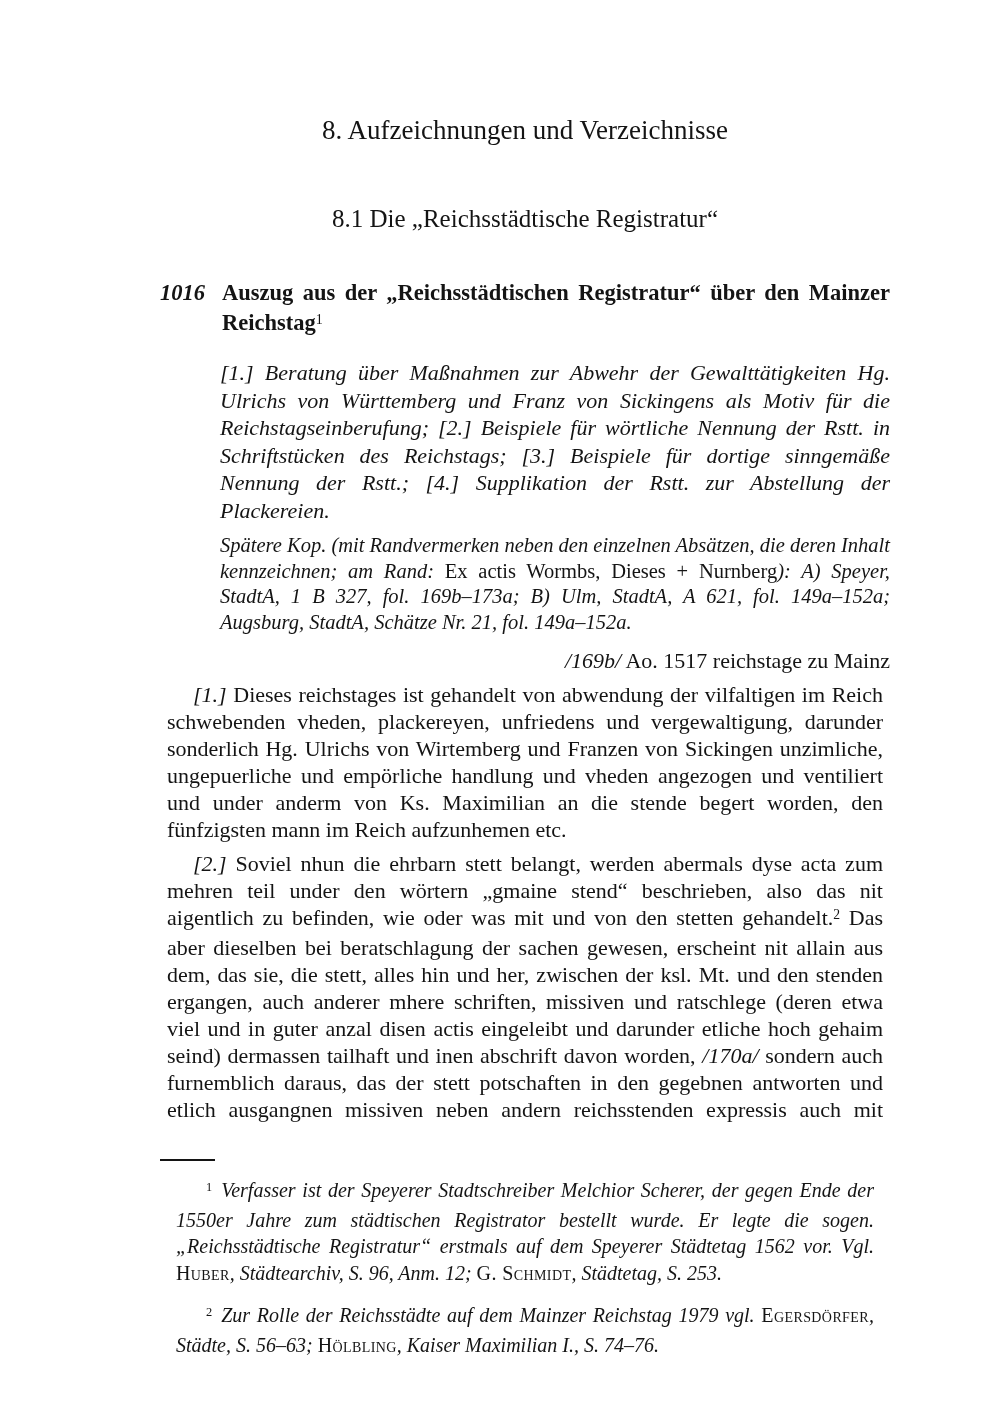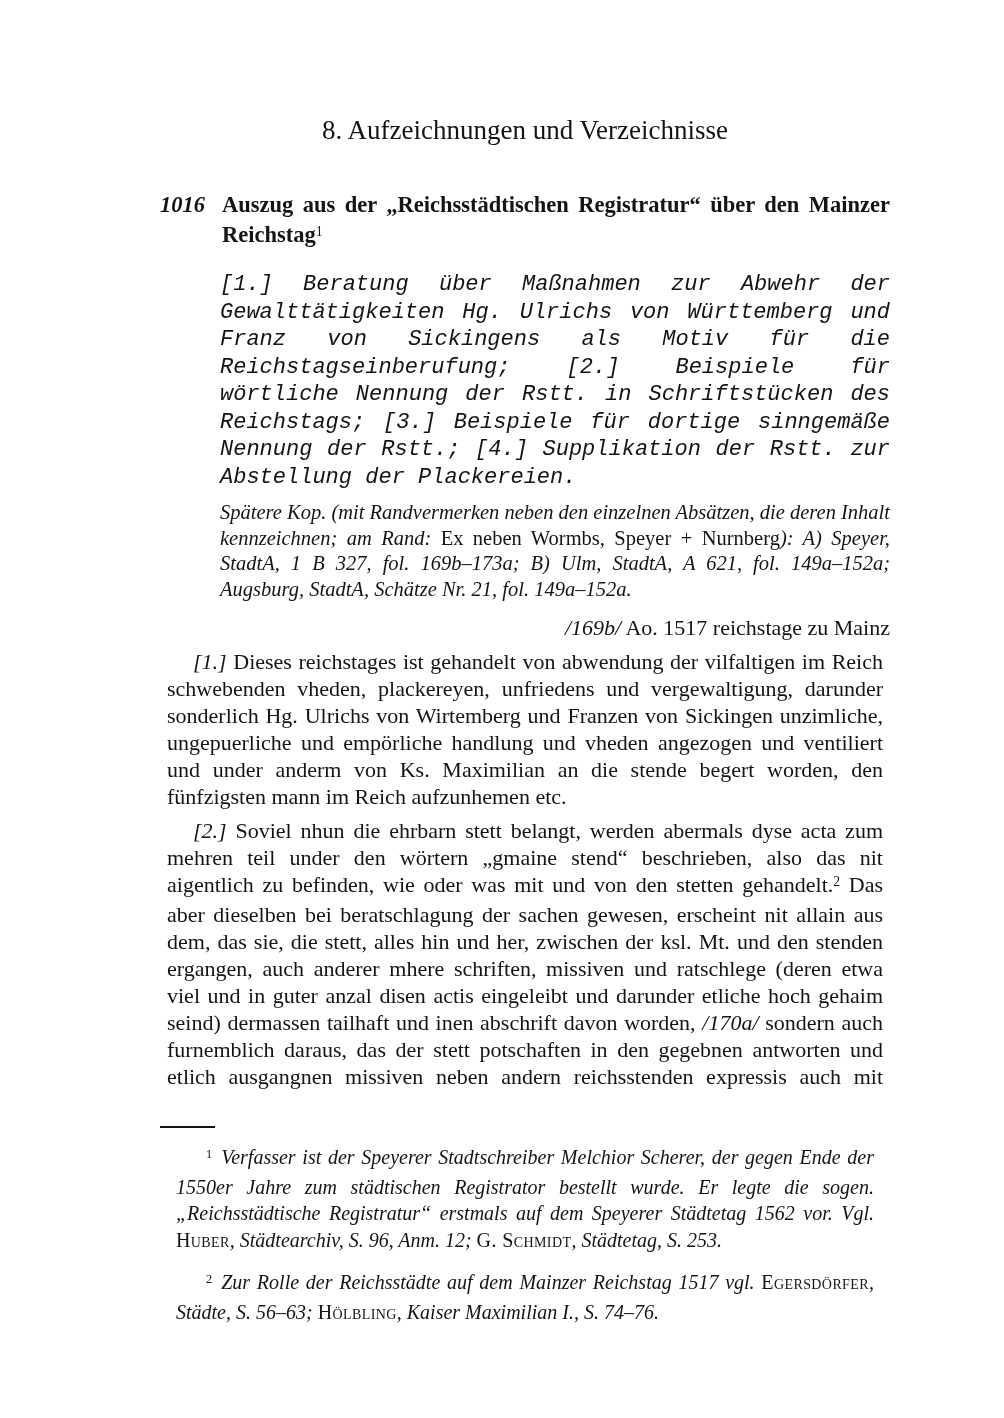--- a/index.html
+++ b/index.html
@@ -46,21 +46,20 @@
     left: 0;
     top: 0;
     font-style: italic;
   }
   .summary {
     margin: 18px 0 0 60px;
     font-size: 22px;
     font-style: italic;
     line-height: 27.5px;
     text-align: justify;
-    font-family: Liberation Mono, monospace;
   }
   .source-note {
     margin: 9px 0 0 60px;
     font-size: 20.5px;
     font-style: italic;
     line-height: 25.5px;
     text-align: justify;
   }
   .source-note .rm { font-style: normal; }
   .folio-line {
@@ -106,29 +105,30 @@
     letter-spacing: 0.4px;
   }
 </style>
 </head>
 <body>
 
 <div class="page">
 
   <h1 class="chapter-heading">8. Aufzeichnungen und Verzeichnisse</h1>
 
+  <h2 class="section-heading">8.1 Die „Reichsstädtische Registratur“</h2>
 
   <div class="entry-heading">
     <span class="entry-number">1016</span><span>Auszug aus der „Reichsstädtischen Registratur“ über den Mainzer Reichstag</span><span class="sup">1</span>
   </div>
 
   <p class="summary">[1.] Beratung über Maßnahmen zur Abwehr der Gewalttätigkeiten Hg. Ulrichs von Württemberg und Franz von Sickingens als Motiv für die Reichstagseinberufung; [2.] Beispiele für wörtliche Nennung der Rstt. in Schriftstücken des Reichstags; [3.] Beispiele für dortige sinngemäße Nennung der Rstt.; [4.] Supplikation der Rstt. zur Abstellung der Plackereien.</p>
 
   <p class="source-note">
-    <span class="it">Spätere Kop. (mit Randvermerken neben den einzelnen Absätzen, die deren Inhalt kennzeichnen; am Rand: </span><span class="rm">Ex neben Wormbs, Speyer + Nurnberg</span><span class="it">): A) Speyer, StadtA, 1 B 327, fol. 169b–173a; B) Ulm, StadtA, A 621, fol. 149a–152a; Augsburg, StadtA, Schätze Nr. 21, fol. 149a–152a.</span>
+    <span class="it">Spätere Kop. (mit Randvermerken neben den einzelnen Absätzen, die deren Inhalt kennzeichnen; am Rand: </span><span class="rm">Ex actis Wormbs, Dieses + Nurnberg</span><span class="it">): A) Speyer, StadtA, 1 B 327, fol. 169b–173a; B) Ulm, StadtA, A 621, fol. 149a–152a; Augsburg, StadtA, Schätze Nr. 21, fol. 149a–152a.</span>
   </p>
 
   <p class="folio-line">
     <span class="it">/169b/</span><span> Ao. 1517 reichstage zu Mainz</span>
   </p>
 
   <p class="body-par">
     <span class="it">[1.]</span><span> Dieses reichstages ist gehandelt von abwendung der vilfaltigen im Reich schwebenden vheden, plackereyen, unfriedens und vergewaltigung, darunder sonderlich Hg. Ulrichs von Wirtemberg und Franzen von Sickingen unzimliche, ungepuerliche und empörliche handlung und vheden angezogen und ventiliert und under anderm von Ks. Maximilian an die stende begert worden, den fünfzigsten mann im Reich aufzunhemen etc.</span>
   </p>
 
@@ -137,17 +137,17 @@
   </p>
 
   <div class="footnotes">
     <div class="fn-rule"></div>
 
     <p class="footnote">
       <span class="sup">1</span><span class="it">Verfasser ist der Speyerer Stadtschreiber Melchior Scherer, der gegen Ende der 1550er Jahre zum städtischen Registrator bestellt wurde. Er legte die sogen. „Reichsstädtische Registratur“ erstmals auf dem Speyerer Städtetag 1562 vor. Vgl. </span><span class="sc">Huber</span><span class="it">, Städtearchiv, S. 96, Anm. 12; </span><span class="sc">G. Schmidt</span><span class="it">, Städtetag, S. 253.</span>
     </p>
 
     <p class="footnote">
-      <span class="sup">2</span><span class="it">Zur Rolle der Reichsstädte auf dem Mainzer Reichstag 1517 vgl. </span><span class="sc">Egersdörfer</span><span class="it">, Städte, S. 56–63; </span><span class="sc">Hölbling</span><span class="it">, Kaiser Maximilian I., S. 74–76.</span>
+      <span class="sup">2</span><span class="it">Zur Rolle der Reichsstädte auf dem Mainzer Reichstag 1979 vgl. </span><span class="sc">Egersdörfer</span><span class="it">, Städte, S. 56–63; </span><span class="sc">Hölbling</span><span class="it">, Kaiser Maximilian I., S. 74–76.</span>
     </p>
   </div>
 
 </div>
 
 </body></html>

